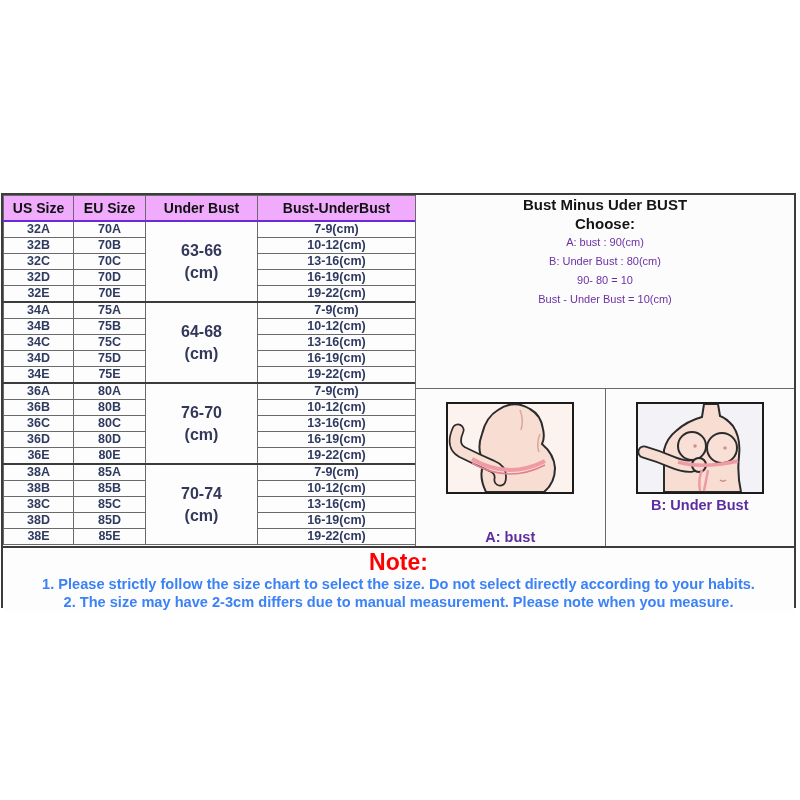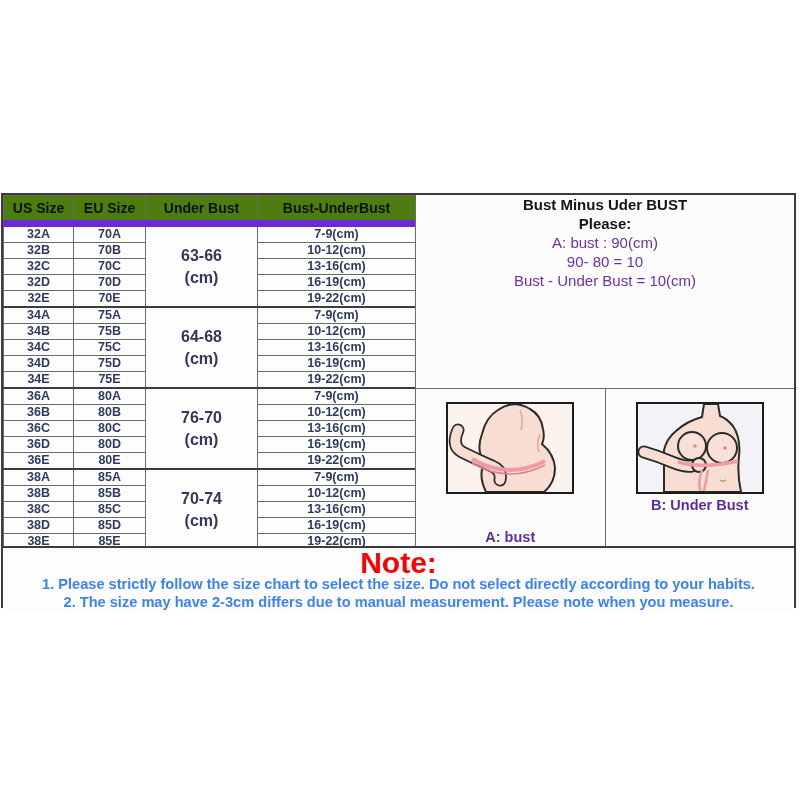--- a/index.html
+++ b/index.html
@@ -16,60 +16,60 @@
   .table-col{width:412px;box-sizing:border-box;}
   .size-table{
     border-collapse:collapse;table-layout:fixed;width:412px;
   }
   .size-table th,.size-table td{
     border:1px solid #6a6a6a;text-align:center;vertical-align:middle;
     padding:0;overflow:hidden;
   }
   .size-table th{
     height:24px;font-size:14px;font-weight:bold;color:#101010;
-    border-bottom:7px solid #6d28d9;background:#4d7c0f;
+    border-bottom:2px solid #6d28d9;background:#f0abfc;
   }
   .size-table td{
     height:15px;font-size:12.5px;font-weight:600;color:#2f3a60;line-height:1;
   }
   .size-table td.merge{
     font-size:16px;color:#33385a;white-space:pre-line;line-height:1.35;
   }
   .size-table tr.gs td{border-top:2px solid #3c3c3c;}
   .right-col{
     flex:1;display:flex;flex-direction:column;border-left:1px solid #6a6a6a;
     box-sizing:border-box;background:#fdfcfc;
   }
   .example-cell{
     height:217px;box-sizing:border-box;border-bottom:1px solid #6a6a6a;
     display:flex;flex-direction:column;align-items:center;
     text-align:center;
   }
   .ex-title{font-size:15px;font-weight:bold;color:#141414;line-height:19px;}
-  .ex-purple{font-size:15px;font-weight:500;color:#6b30a5;line-height:19px;}
+  .ex-purple{font-size:11px;font-weight:500;color:#6b30a5;line-height:19px;}
   .ex-conclusion{font-size:16px;font-weight:bold;color:#141414;line-height:21px;}
   .figure-row{flex:1;display:flex;flex-direction:row;}
   .figure-cell{
     flex:1;display:flex;flex-direction:column;align-items:center;
     box-sizing:border-box;
   }
   .figure-cell.first{border-right:1px solid #6a6a6a;gap:32px;}
   .figure-box{
     width:124px;height:88px;margin-top:13px;border:2px solid #1c1c1c;
     background:#fdf6f3;box-sizing:content-box;
   }
   .figure-box svg{display:block;}
   .figure-label{
     margin-top:2px;font-size:14.5px;font-weight:bold;color:#5b2d9e;line-height:18px;
   }
   .note-area{
     flex:1;border-top:2px solid #3c3c3c;background:#fdfdfd;
     display:flex;flex-direction:column;align-items:center;text-align:center;
   }
-  .note-title{font-size:30px;font-weight:bold;color:#ff0000;line-height:27px;margin-top:1px;}
+  .note-title{font-size:23px;font-weight:bold;color:#ff0000;line-height:27px;margin-top:1px;}
   .note-line{font-size:14.6px;font-weight:bold;color:#3b82f6;line-height:17.5px;}
 </style>
 </head>
 <body>
 
 <div class="canvas">
   <div class="board">
 
     <div class="main-row">
 
@@ -198,22 +198,23 @@
               <td>85E</td>
               <td>19-22(cm)</td>
             </tr>
           </tbody>
         </table>
       </div>
 
       <div class="right-col">
         <div class="example-cell">
           <div class="ex-title">Bust Minus Uder BUST</div>
-          <div class="ex-title">Please:</div>
+          <div class="ex-title">Choose:</div>
           <div class="ex-purple">A: bust : 90(cm)</div>
+          <div class="ex-purple">B: Under Bust : 80(cm)</div>
           <div class="ex-purple">90- 80 = 10</div>
           <div class="ex-purple">Bust - Under Bust = 10(cm)</div>
         </div>
 
         <div class="figure-row">
           <div class="figure-cell first">
             <div class="figure-box">
               <svg width="124" height="88" viewBox="0 0 124 88" xmlns="http://www.w3.org/2000/svg">
                 <rect x="0" y="0" width="124" height="88" fill="#fcf3ef"></rect>
                 <path d="M 50,6 Q 66,-5 82,5 Q 93,11 95,25 Q 97,34 94,40 Q 106,50 107,64 Q 107,79 96,88 L 38,88 Q 30,72 36,58 Q 28,46 34,30 Q 38,13 50,6 Z" fill="#f8ddd3" stroke="#2b2b2b" stroke-width="2"></path>

